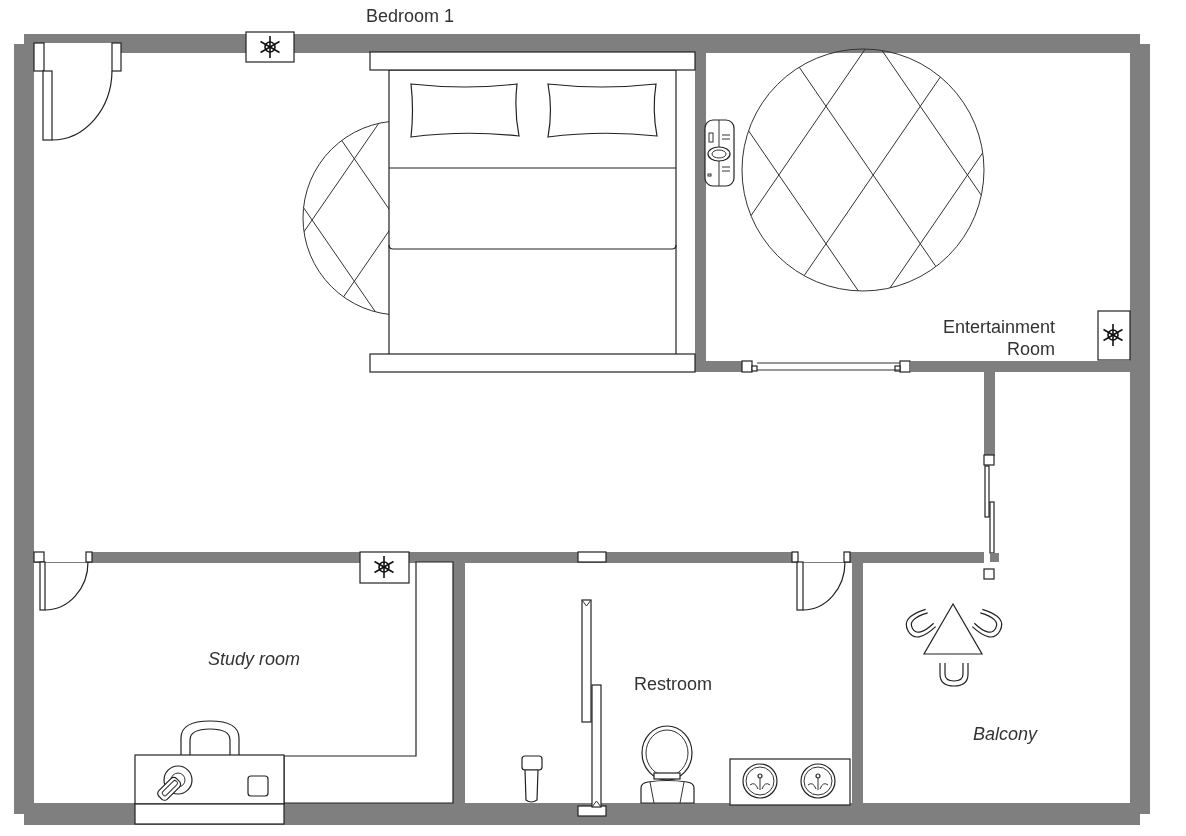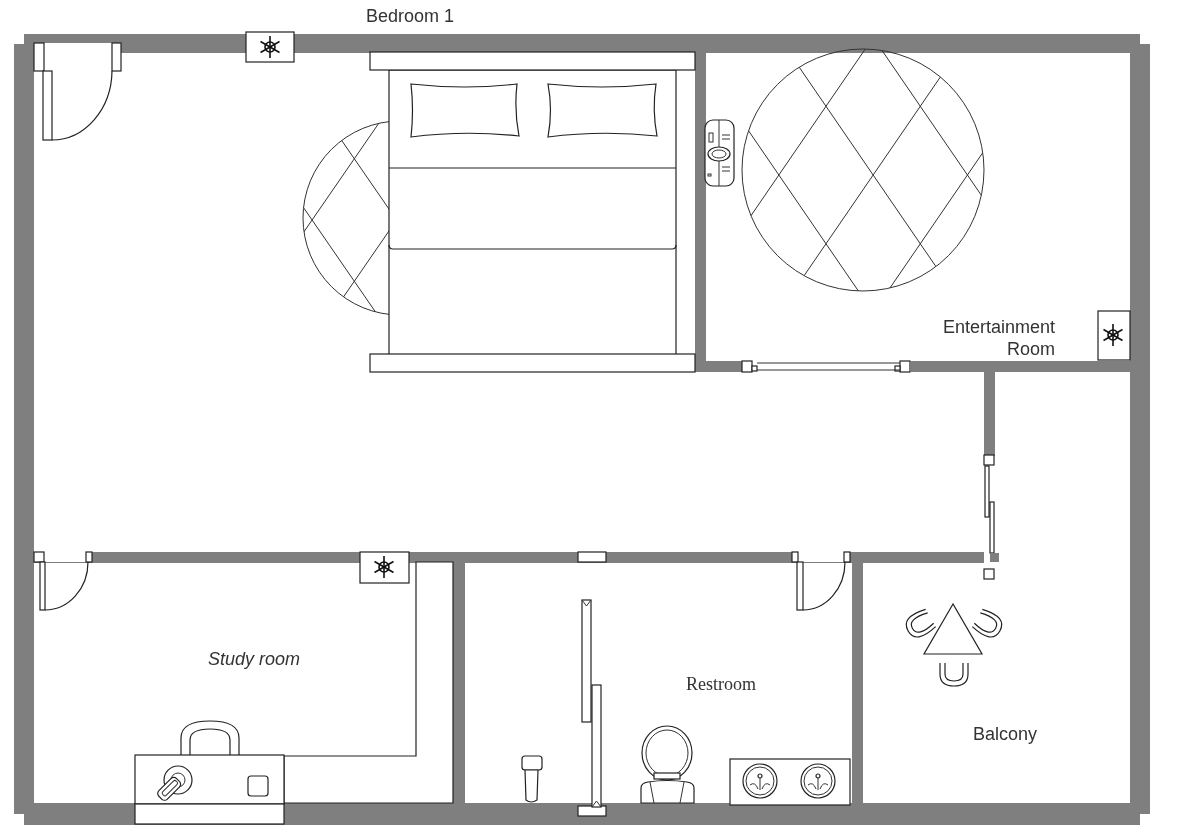--- a/index.html
+++ b/index.html
@@ -258,15 +258,15 @@
 
 <div class="label" style="left:366px; top:5px;">Bedroom 1</div>
 
 <div class="label" style="left:915px; top:316px; width:140px;">
   <div>Entertainment</div>
   <div style="">Room</div>
 </div>
 
 <div class="label" style="left:208px; top:648px;font-style:italic;">Study room</div>
 
-<div class="label" style="left:686px; top:673px;font-family:Liberation Serif, serif;">Restroom</div>
-
-<div class="label" style="left:973px; top:723px;">Balcony</div>
+<div class="label" style="left:634px; top:673px;">Restroom</div>
+
+<div class="label" style="left:973px; top:723px;font-style:italic;">Balcony</div>
 
 </body></html>

